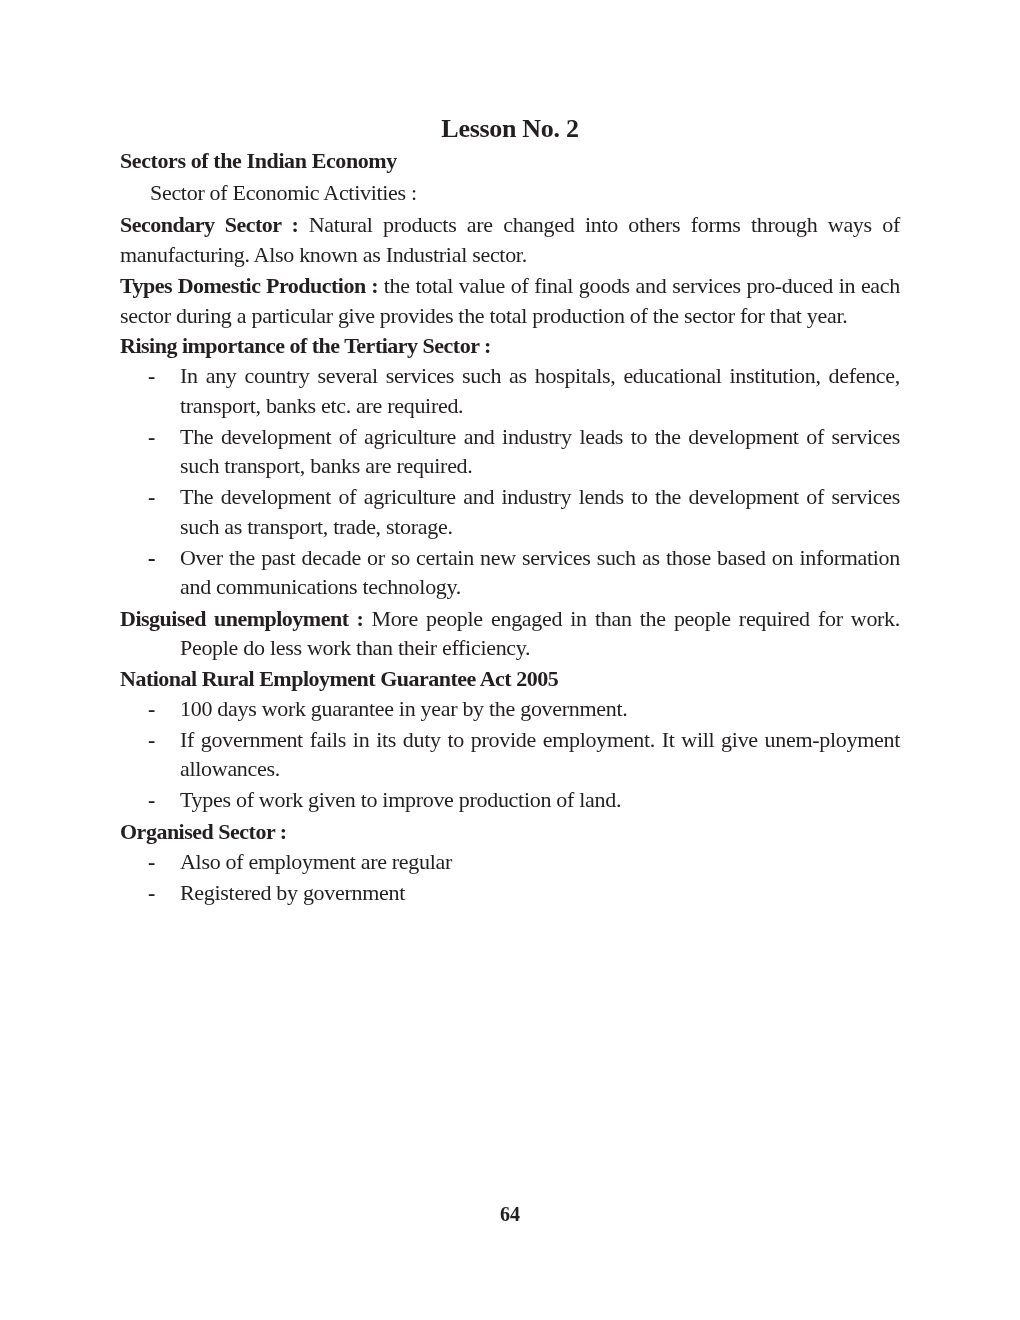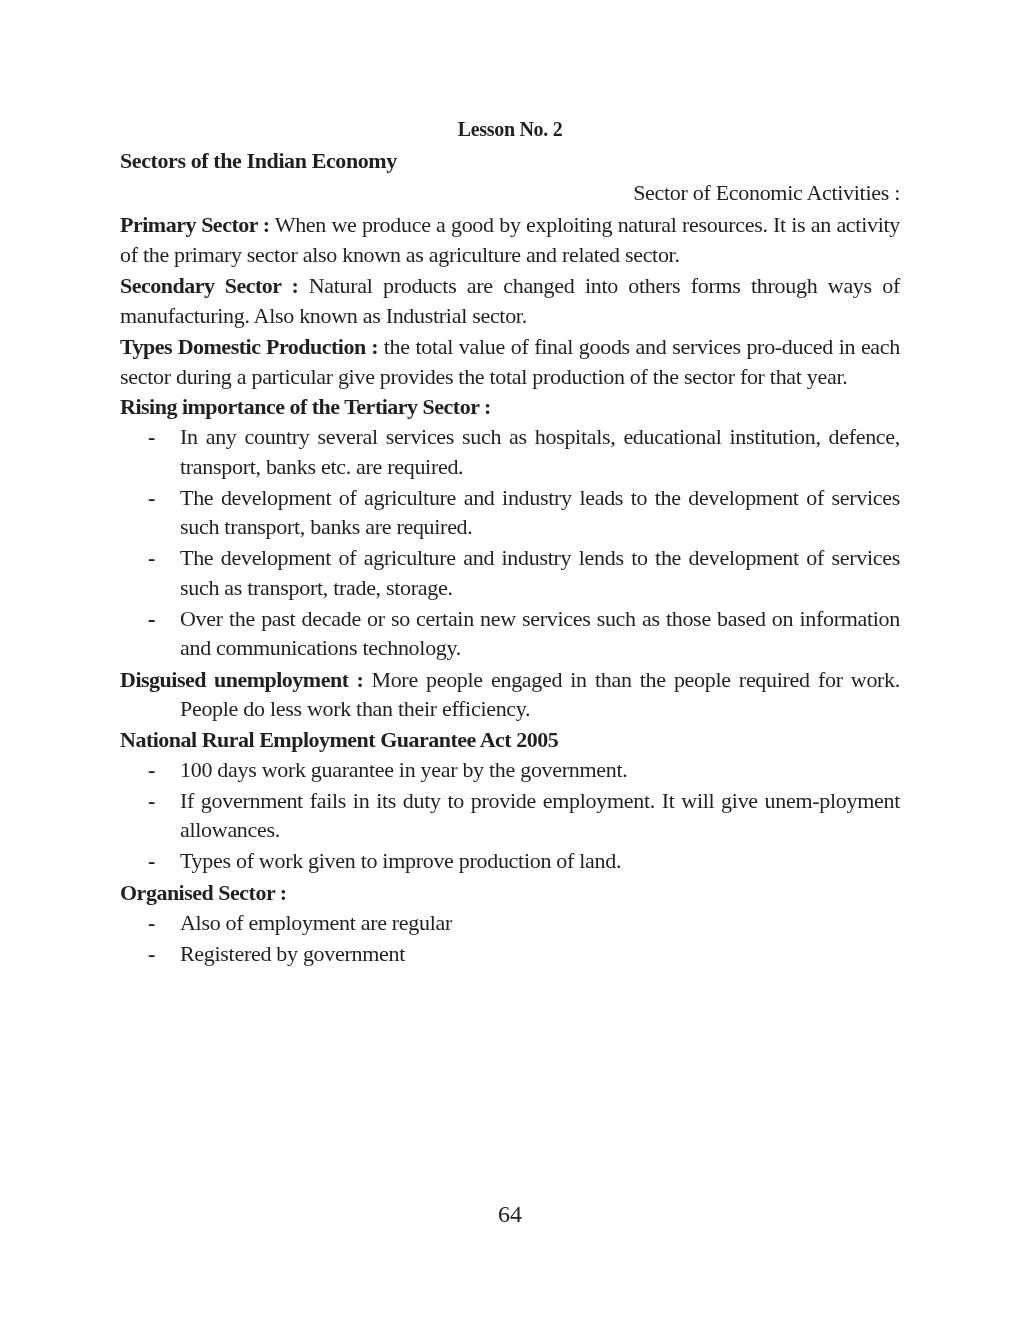--- a/index.html
+++ b/index.html
@@ -17,38 +17,37 @@
     }
     .page {
       position: absolute;
       left: 120px;
       top: 114px;
       width: 780px;
     }
     .lesson-no {
       text-align: center;
       font-weight: bold;
-      font-size: 20px;
+      font-size: 26px;
       line-height: 30px;
       margin-left: 0;
       letter-spacing: -0.3px;
     }
     .lesson-title {
       text-align: left;
       font-weight: bold;
       font-size: 22px;
       line-height: 34px;
       letter-spacing: -0.4px;
     }
     .intro {
       font-size: 22px;
       line-height: 30px;
       padding-left: 30px;
       letter-spacing: -0.3px;
-      text-align: right;
     }
     .para {
       font-size: 22px;
       line-height: 29.5px;
       text-align: justify;
       letter-spacing: -0.3px;
       margin-top: 2px;
     }
     .para b {
       letter-spacing: -0.5px;
@@ -82,33 +81,33 @@
       left: 28px;
       top: 0;
       font-weight: bold;
     }
     .page-number {
       position: absolute;
       left: 0;
       width: 1020px;
       top: 1201px;
       text-align: center;
-      font-size: 24px;
+      font-size: 20px;
       line-height: 26px;
+      font-weight: bold;
     }
   </style>
 </head>
 <body>
 
 <div class="page">
   <div class="lesson-no">Lesson No. 2</div>
   <div class="lesson-title">Sectors of the Indian Economy</div>
   <div class="intro">Sector of Economic Activities :</div>
 
-  <div class="para"><b>Primary Sector :</b><span> When we produce a good by exploiting natural resources. It is an activity of the primary sector also known as agriculture and related sector.</span></div>
   <div class="para"><b>Secondary Sector :</b><span> Natural products are changed into others forms through ways of manufacturing. Also known as Industrial sector.</span></div>
   <div class="para"><b>Types Domestic Production :</b><span> the total value of final goods and services pro-duced in each sector during a particular give provides the total production of the sector for that year.</span></div>
 
   <div class="heading">Rising importance of the Tertiary Sector :</div>
   <ul class="dash">
     <li><span class="dash-mark">-</span><span>In any country several services such as hospitals, educational institution, defence, transport, banks etc. are required.</span></li>
     <li><span class="dash-mark">-</span><span>The development of agriculture and industry leads to the development of services such transport, banks are required.</span></li>
     <li><span class="dash-mark">-</span><span>The development of agriculture and industry lends to the development of services such as transport, trade, storage.</span></li>
     <li><span class="dash-mark">-</span></li>
     <li><span class="dash-mark">-</span><span>Over the past decade or so certain new services such as those based on information and communications technology.</span></li>

